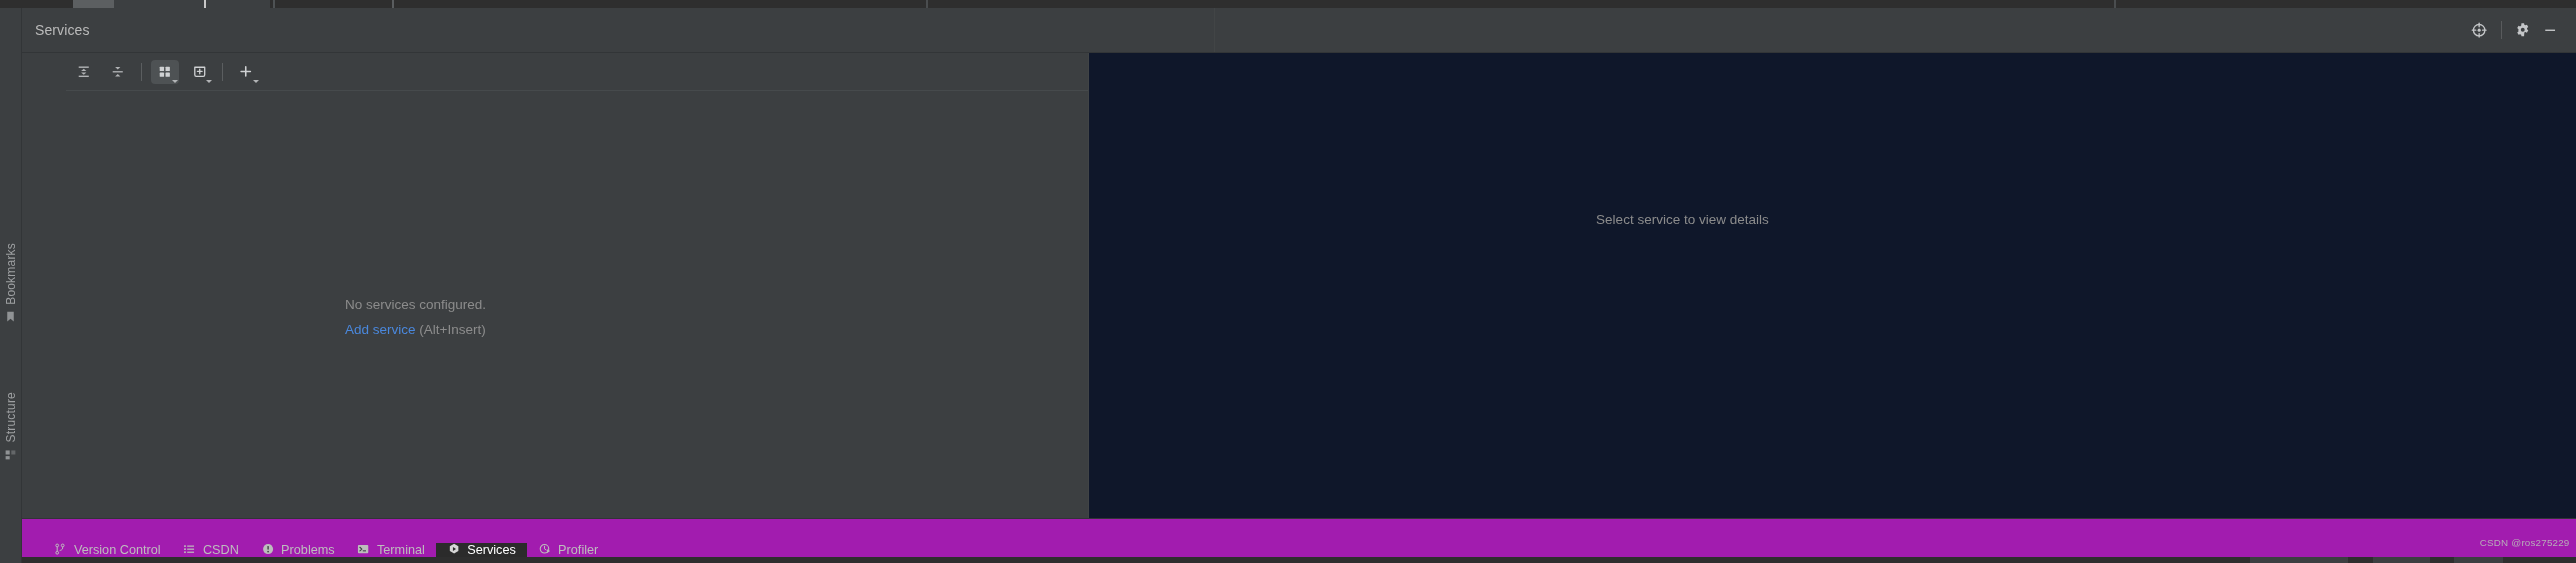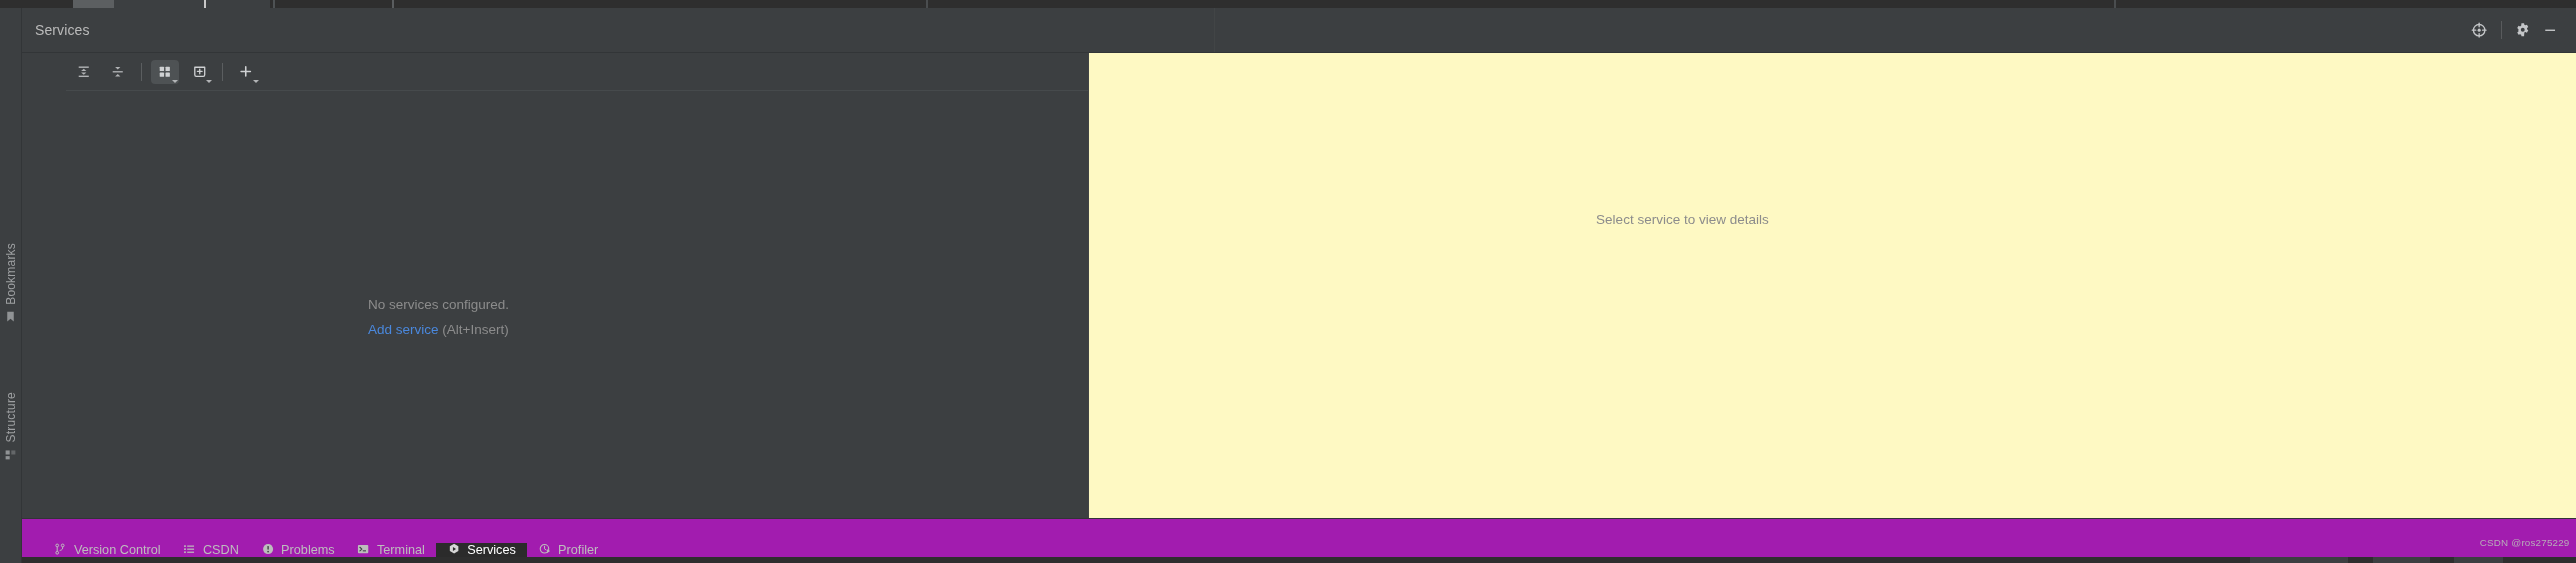--- a/index.html
+++ b/index.html
@@ -171,21 +171,21 @@
   }
   .pane-splitter {
     width: 0.8px;
     flex: 0 0 0.8px;
     background: rgba(255,255,255,.028);
   }
   .pane-right {
     flex: 1 1 auto;
     position: relative;
     min-width: 0;
-    background: #fef9c3;
+    background: #0f172a;
   }
 
   
   .toolbar {
     position: relative;
     height: 38px;
     flex: 0 0 38px;
     display: flex;
     align-items: center;
     padding-left: 44px;
@@ -234,21 +234,20 @@
   
   .empty-left {
     flex: 1 1 auto;
     position: relative;
   }
   .empty-block {
     position: absolute;
     left: 323px;
     top: 207px;
     user-select: none;
-    margin-left: 23px;
   }
   .empty-line1 {
     font-size: 13.5px;
     color: #8c8c8c;
     line-height: 1.1;
   }
   .empty-line2 {
     margin-top: 9.8px;
     font-size: 13.5px;
     line-height: 1.1;

